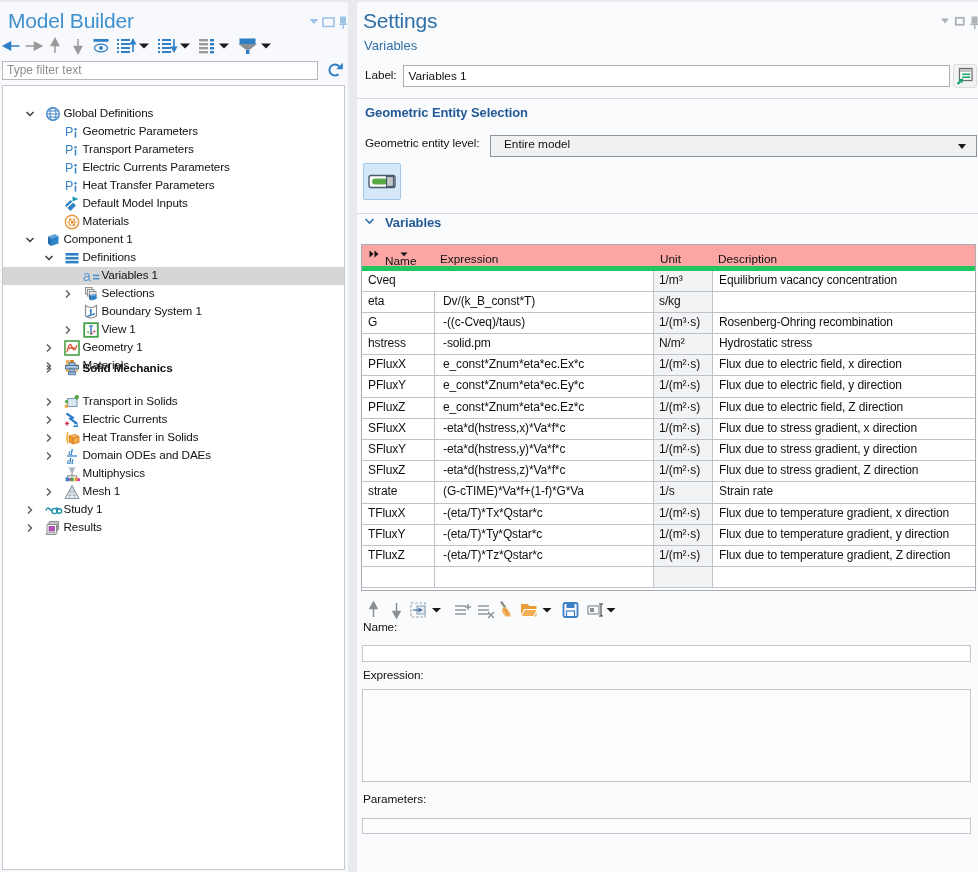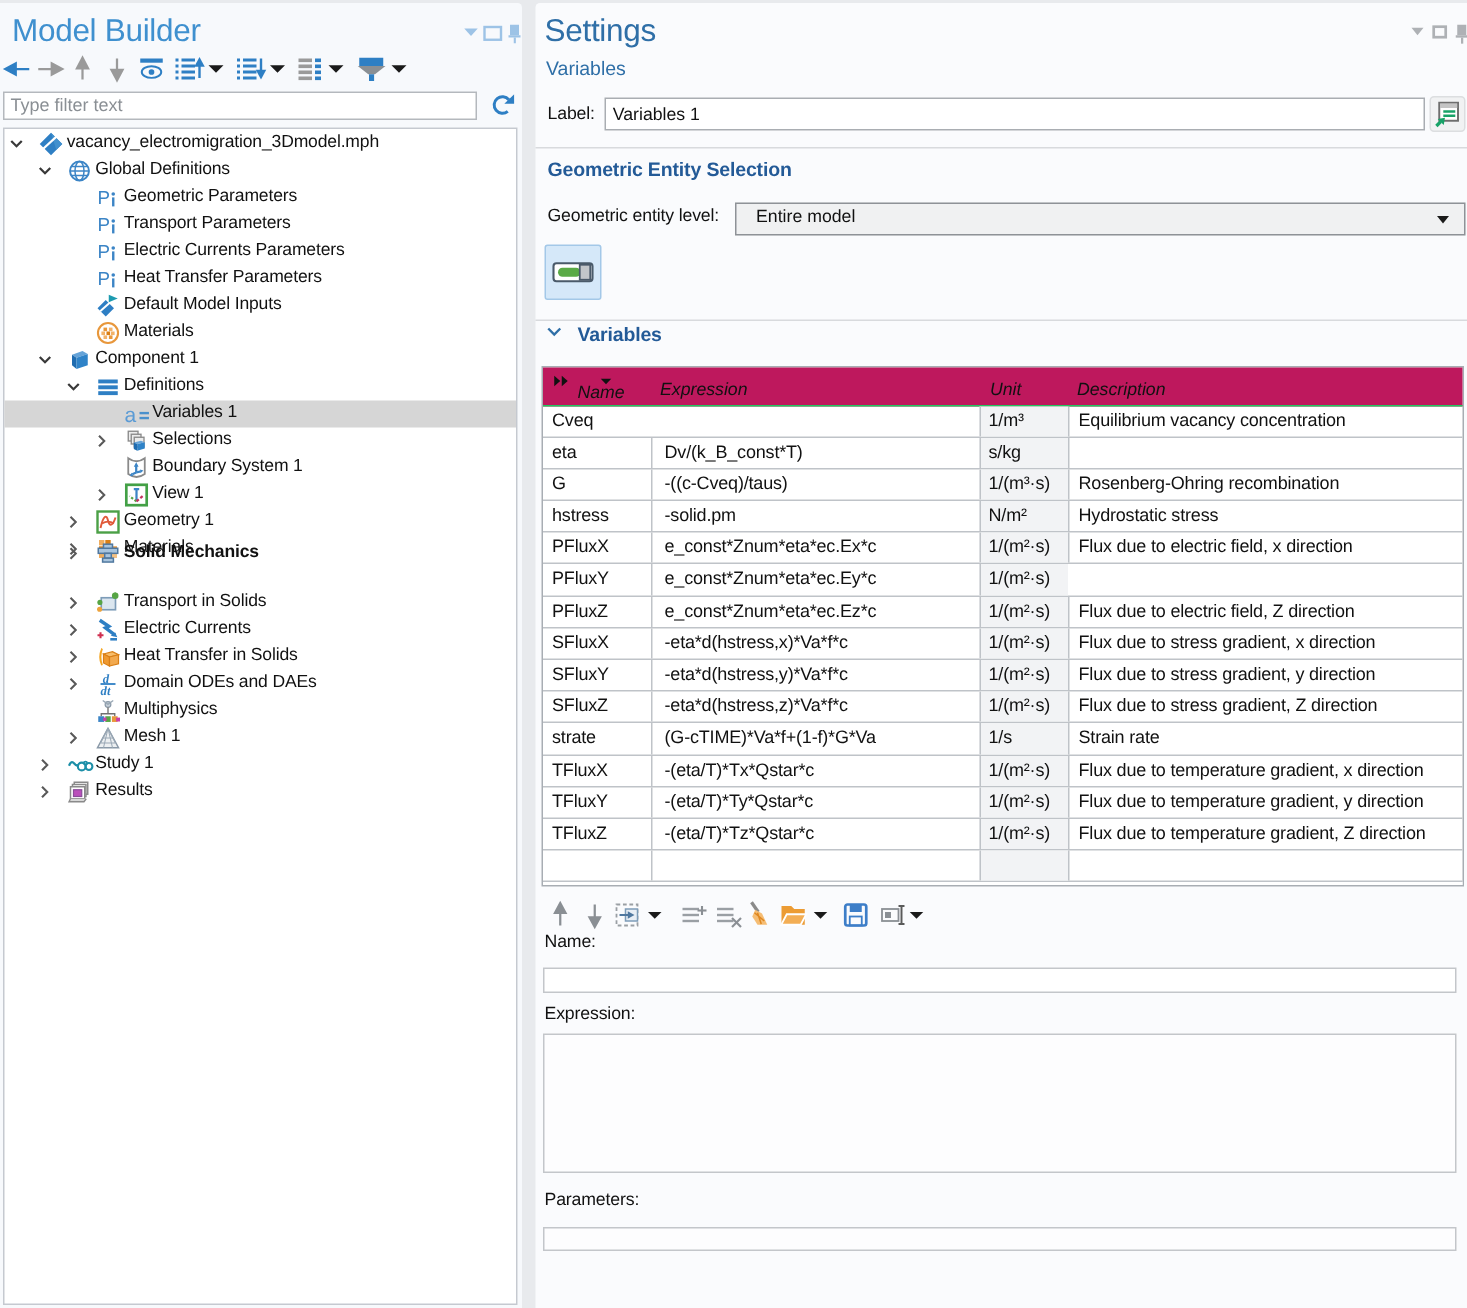--- a/index.html
+++ b/index.html
@@ -30,21 +30,21 @@
 #labbtn { position:absolute; left:596px; top:62px; width:24px; height:24px; background:#f1f2f3; border:1px solid #dcdee0; border-radius:3px; }
 .sep { position:absolute; left:0; width:621px; height:1px; background:#d8dadd; }
 .shead { position:absolute; font-size:13px; font-weight:bold; color:#235a97; letter-spacing:-0.1px; }
 #combo { position:absolute; left:133px; top:132.5px; width:487px; height:22px; background:#f0f1f2; border:1px solid #8e9297; }
 #combo .ctext { position:absolute; left:13px; top:1.5px; font-size:11.8px; color:#111; }
 #combo .carr { position:absolute; right:10px; top:8px; width:0; height:0; border-left:4.5px solid transparent; border-right:4.5px solid transparent; border-top:5px solid #1a1a1a; }
 #togglebtn { position:absolute; left:6px; top:160.5px; width:38px; height:37px; background:#d5e8f9; border:1px solid #a3c8e8; border-radius:2px; }
 
 
 #vtable { position:absolute; left:4px; top:241.5px; width:615px; border:1px solid #a8adb3; background:#fff; }
-#vhead { position:relative; height:26px; background:#be185d; border-bottom:1px solid #22c55e;font-style:italic; }
+#vhead { position:relative; height:26px; background:#fca5a5; border-bottom:5px solid #22c55e; }
 #vhead span { position:absolute; top:7px; font-size:11.8px; color:#111; }
 .vr { position:relative; height:21.2px; border-bottom:1px solid #bfc3c8; }
 .vr:last-child { border-bottom:1px solid #bfc3c8; }
 #vbody { position:relative; }
 .vr div { position:absolute; top:0; height:20.2px; line-height:19.5px; font-size:12px; color:#111; white-space:nowrap; overflow:hidden; letter-spacing:-0.12px; }
 .c1 { left:0; width:72px; padding-left:6px; }
 .c2 { left:72px; width:219px; padding-left:8px; border-left:1px solid #bfc3c8; }
 .c3 { left:291px; width:59px; padding-left:5px; border-left:1px solid #bfc3c8; background:#f2f3f5; }
 .c4 { left:350px; width:263px; padding-left:6px; border-left:1px solid #bfc3c8; }
 #tablepad { position:relative; height:2px; background:#fff; }
@@ -133,31 +133,20 @@
     </svg>
   </div>
   <div id="filter">Type filter text</div>
   <div id="refresh">
     <svg width="20" height="20" viewBox="0 0 20 20">
       <path d="M16.2,5.5 A5.5,5.5 0 1 0 15.5,13.2" fill="none" stroke="#2e7fc4" stroke-width="2"></path>
       <polygon points="13.2,8.2 19.8,8.2 19.8,1.8" fill="#2e7fc4"></polygon>
     </svg>
   </div>
   <div id="tree">
-<div class="trow" style="top:0.5px;">
-        <svg class="ar" style="left:3px" width="10" height="18" viewBox="0 0 10 18">
-          <path d="M1.5,7 L5,10.5 L8.5,7" fill="none" stroke="#3a3a3a" stroke-width="1.5"></path>
-        </svg>
-        <span class="tic" style="left:23px"><svg width="16" height="16" viewBox="0 0 16 16">
-<polygon points="8,0.5 15.5,8 8,15.5 0.5,8" fill="#2e7fc4"></polygon>
-<polygon points="8,0.5 15.5,8 11.5,11.8" fill="#4190ce"></polygon>
-<line x1="3" y1="11" x2="12" y2="2.8" stroke="#fff" stroke-width="1.5"></line>
-</svg></span>
-        <span class="tlb" style="left:41.5px">vacancy_electromigration_3Dmodel.mph</span>
-      </div>
 <div class="trow" style="top:18.5px;">
         <svg class="ar" style="left:22px" width="10" height="18" viewBox="0 0 10 18">
           <path d="M1.5,7 L5,10.5 L8.5,7" fill="none" stroke="#3a3a3a" stroke-width="1.5"></path>
         </svg>
         <span class="tic" style="left:42px"><svg width="16" height="16" viewBox="0 0 16 16">
 <circle cx="8" cy="8" r="6.3" fill="none" stroke="#3c85c6" stroke-width="1.3"></circle>
 <ellipse cx="8" cy="8" rx="3" ry="6.3" fill="none" stroke="#3c85c6" stroke-width="1"></ellipse>
 <line x1="1.7" y1="8" x2="14.3" y2="8" stroke="#3c85c6" stroke-width="1"></line>
 <line x1="2.6" y1="5" x2="13.4" y2="5" stroke="#3c85c6" stroke-width="1"></line>
 <line x1="2.6" y1="11" x2="13.4" y2="11" stroke="#3c85c6" stroke-width="1"></line>
@@ -518,20 +507,21 @@
 <div class="vr">
           <div class="c1">PFluxX</div>
           <div class="c2">e_const*Znum*eta*ec.Ex*c</div>
           <div class="c3">1/(m²·s)</div>
           <div class="c4">Flux due to electric field, x direction</div>
         </div>
 <div class="vr">
           <div class="c1">PFluxY</div>
           <div class="c2">e_const*Znum*eta*ec.Ey*c</div>
           <div class="c3">1/(m²·s)</div>
+          <div class="c4">Flux due to electric field, y direction</div>
         </div>
 <div class="vr">
           <div class="c1">PFluxZ</div>
           <div class="c2">e_const*Znum*eta*ec.Ez*c</div>
           <div class="c3">1/(m²·s)</div>
           <div class="c4">Flux due to electric field, Z direction</div>
         </div>
 <div class="vr">
           <div class="c1">SFluxX</div>
           <div class="c2">-eta*d(hstress,x)*Va*f*c</div>

